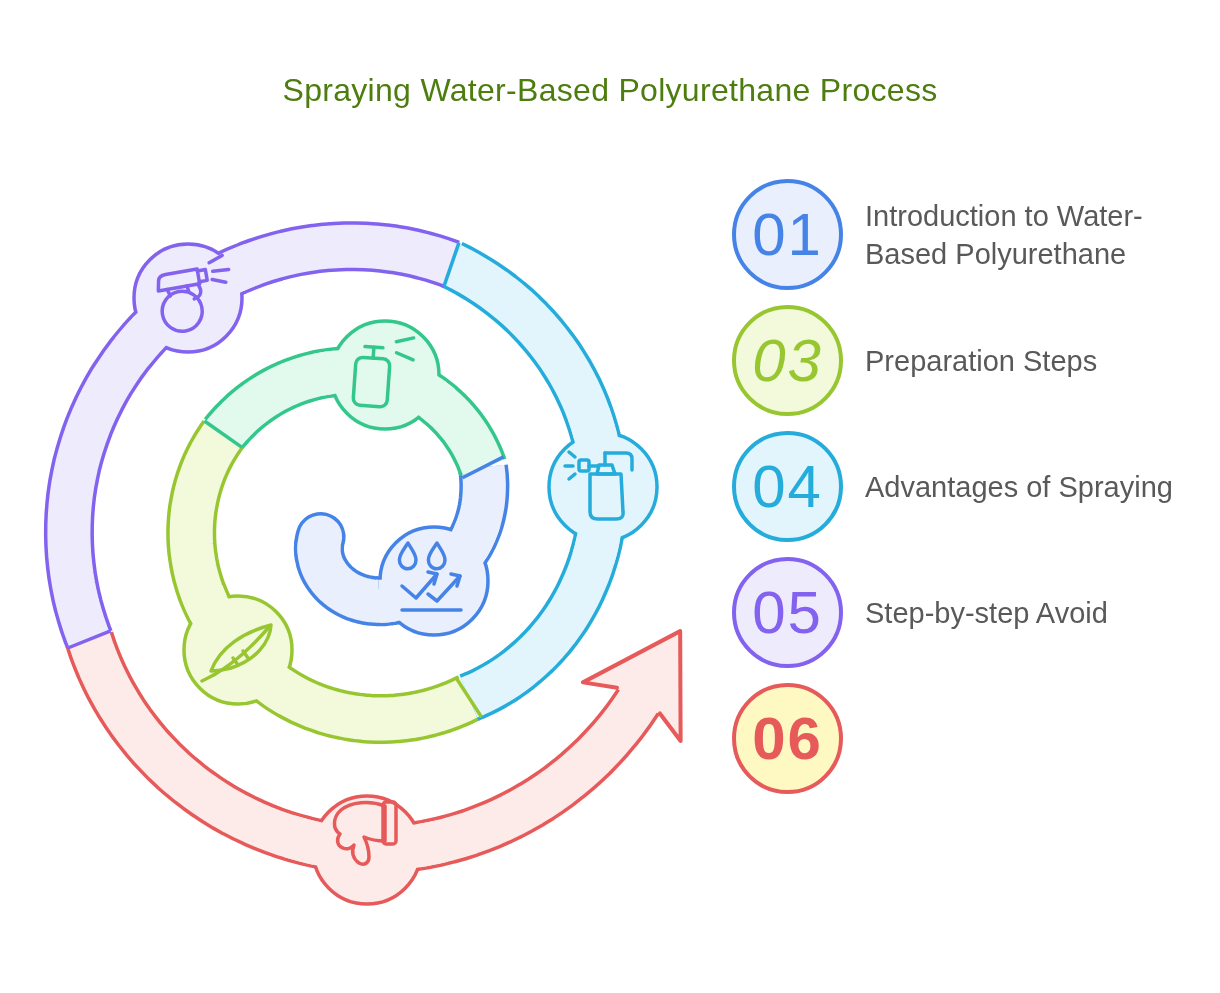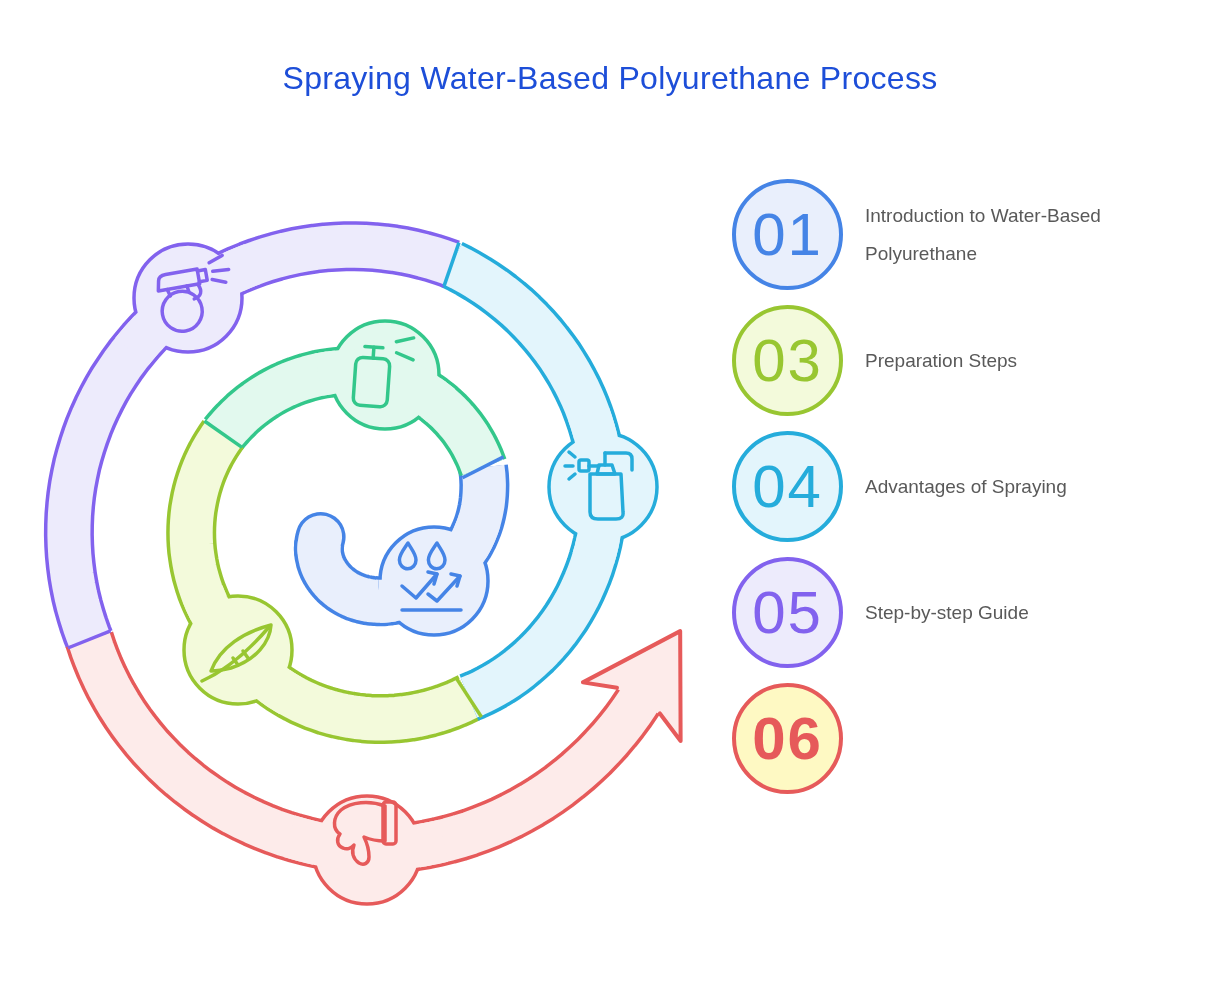--- a/index.html
+++ b/index.html
@@ -1,26 +1,26 @@
 <!DOCTYPE html>
 <html><head>
 <meta charset="utf-8">
 <style>
   html,body{margin:0;padding:0;}
   body{width:1220px;height:993px;background:#ffffff;position:relative;overflow:hidden;
        font-family:"Liberation Sans",sans-serif;}
-  .title{position:absolute;top:60px;left:0;width:100%;text-align:center;
-         font-size:32px;color:#1d4ed8;letter-spacing:.3px;}
+  .title{position:absolute;top:72px;left:0;width:100%;text-align:center;
+         font-size:32px;color:#4d7c0f;letter-spacing:.3px;}
   svg.spiral{position:absolute;left:0;top:0;}
   .steps{position:absolute;left:732px;top:179px;}
   .row{display:flex;align-items:center;height:111px;margin-bottom:15px;}
   .badge{width:103px;height:103px;border:4px solid #b91c1c;border-radius:50%;
          display:flex;align-items:center;justify-content:center;
          font-size:60px;font-weight:400;letter-spacing:2px;box-sizing:content-box;}
-  .lbl{margin-left:22px;font-size:19px;line-height:38px;color:#595959;max-width:350px;}
+  .lbl{margin-left:22px;font-size:29px;line-height:38px;color:#595959;max-width:350px;}
   .ico{stroke:currentColor;fill:none;stroke-width:3.5;stroke-linecap:round;stroke-linejoin:round;}
 </style>
 </head>
 <body>
 
 <div class="title">Spraying Water-Based Polyurethane Process</div>
 
 <svg class="spiral" width="1220" height="993" viewBox="0 0 1220 993">
 
   <g>
@@ -139,27 +139,27 @@
     <path d="M -3,-25 L -16,-57 L 78,0 L -16,57 L -3,25" fill="none" stroke="#e65a5a" stroke-width="4" stroke-linejoin="round" stroke-linecap="round"></path>
   </g>
 </svg>
 
 <div class="steps">
   <div class="row">
     <div class="badge" style="border-color: rgb(69, 132, 230); color: rgb(69, 132, 230); background-color: rgb(233, 239, 252);">01</div>
     <div class="lbl">Introduction to Water-Based Polyurethane</div>
   </div>
   <div class="row">
-    <div class="badge" style="border-color: rgb(152, 198, 49); color: rgb(152, 198, 49); background-color: rgb(243, 250, 219);">03</div>
+    <div class="badge" style="border-color: rgb(152, 198, 49); color: rgb(152, 198, 49); background-color: rgb(243, 250, 219); font-style: italic;">03</div>
     <div class="lbl">Preparation Steps</div>
   </div>
   <div class="row">
     <div class="badge" style="border-color: rgb(37, 172, 219); color: rgb(37, 172, 219); background-color: rgb(227, 245, 252);">04</div>
     <div class="lbl">Advantages of Spraying</div>
   </div>
   <div class="row">
     <div class="badge" style="border-color: rgb(130, 98, 238); color: rgb(130, 98, 238); background-color: rgb(237, 235, 252);">05</div>
-    <div class="lbl">Step-by-step Guide</div>
+    <div class="lbl">Step-by-step Avoid</div>
   </div>
   <div class="row">
     <div class="badge" style="border-color: rgb(230, 90, 90); color: rgb(230, 90, 90); background-color: #fef9c3; font-weight: bold;">06</div>
   </div>
 </div>
 
 </body></html>

